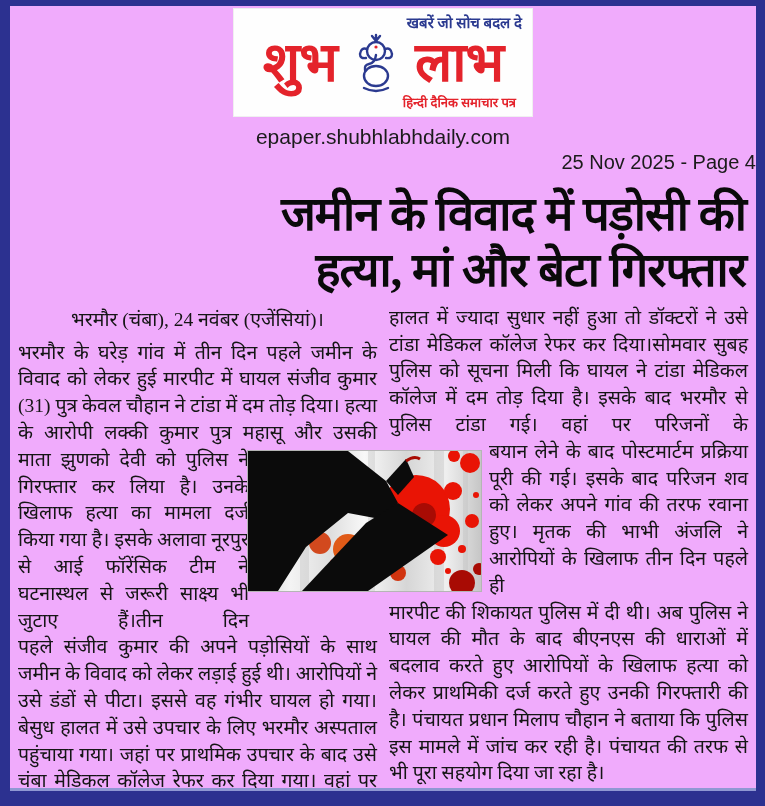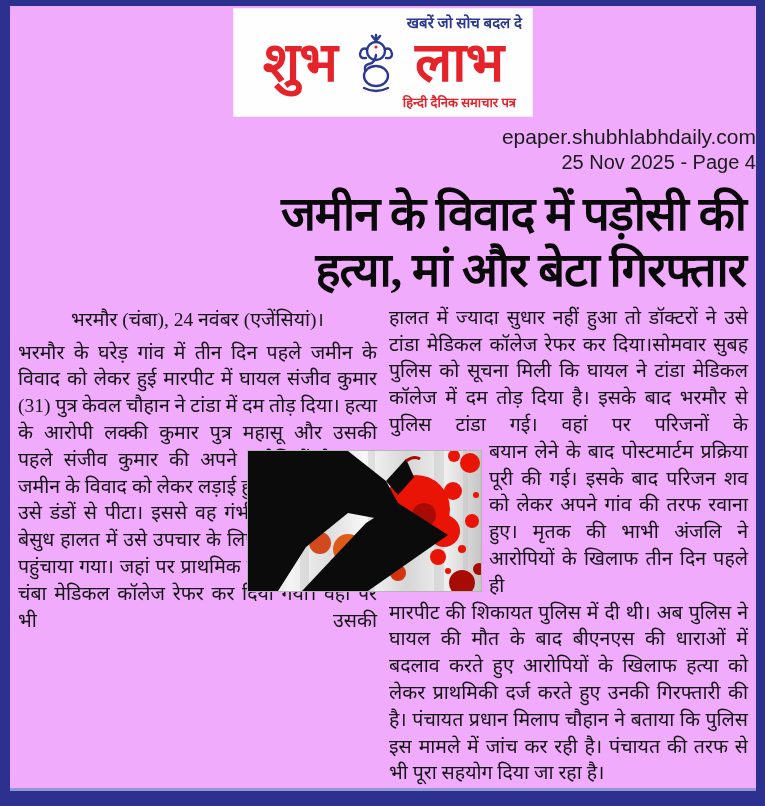--- a/index.html
+++ b/index.html
@@ -30,21 +30,21 @@
   .logo-word{
     font-weight:bold;font-size:55px;line-height:0.92;color:#e4232b;
     letter-spacing:-1px;
   }
   .ganesha{display:inline-block;width:44px;height:60px;}
   .subtitle{
     font-weight:bold;font-size:13px;color:#e4232b;padding-right:10px;margin-top:0;
   }
   .site-url{
     font-family:"Liberation Sans","DejaVu Sans",sans-serif;
-    font-size:21px;color:#1b1b1b;margin-top:8px;text-align:right;
+    font-size:21px;color:#1b1b1b;margin-top:8px;text-align:center;
   }
   .date-page{
     font-family:"Liberation Sans","DejaVu Sans",sans-serif;
     font-size:20px;color:#1b1b1b;margin-top:2px;text-align:right;
   }
   
   .headline{
     margin:12px 10px 0;text-align:center;
     font-size:47px;font-weight:bold;line-height:1.2;color:#0a0a0a;
     letter-spacing:-1px;
@@ -101,20 +101,21 @@
 
   <h1 class="headline">
     <span>जमीन के विवाद में पड़ोसी की</span>
     <span>हत्या, मां और बेटा गिरफ्तार</span>
   </h1>
 
   <section class="article">
     <div class="col">
       <p class="dateline">भरमौर (चंबा), 24 नवंबर (एजेंसियां)।</p>
       <p class="seg">भरमौर के घरेड़ गांव में तीन दिन पहले जमीन के विवाद को लेकर हुई मारपीट में घायल संजीव कुमार (31) पुत्र केवल चौहान ने टांडा में दम तोड़ दिया। हत्या के आरोपी लक्की कुमार पुत्र महासू और उसकी</p>
+      <p class="seg narrow1">माता झुणको देवी को पुलिस ने गिरफ्तार कर लिया है। उनके खिलाफ हत्या का मामला दर्ज किया गया है। इसके अलावा नूरपुर से आई फॉरेंसिक टीम ने घटनास्थल से जरूरी साक्ष्य भी जुटाए हैं।तीन दिन</p>
       <p class="seg">पहले संजीव कुमार की अपने पड़ोसियों के साथ जमीन के विवाद को लेकर लड़ाई हुई थी। आरोपियों ने उसे डंडों से पीटा। इससे वह गंभीर घायल हो गया। बेसुध हालत में उसे उपचार के लिए भरमौर अस्पताल पहुंचाया गया। जहां पर प्राथमिक उपचार के बाद उसे चंबा मेडिकल कॉलेज रेफर कर दिया गया। वहां पर भी उसकी</p>
     </div>
     <div class="col">
       <p class="seg">हालत में ज्यादा सुधार नहीं हुआ तो डॉक्टरों ने उसे टांडा मेडिकल कॉलेज रेफर कर दिया।सोमवार सुबह पुलिस को सूचना मिली कि घायल ने टांडा मेडिकल कॉलेज में दम तोड़ दिया है। इसके बाद भरमौर से पुलिस टांडा गई। वहां पर परिजनों के</p>
       <p class="seg narrow2">बयान लेने के बाद पोस्टमार्टम प्रक्रिया पूरी की गई। इसके बाद परिजन शव को लेकर अपने गांव की तरफ रवाना हुए। मृतक की भाभी अंजलि ने आरोपियों के खिलाफ तीन दिन पहले ही</p>
       <p class="seg endseg">मारपीट की शिकायत पुलिस में दी थी। अब पुलिस ने घायल की मौत के बाद बीएनएस की धाराओं में बदलाव करते हुए आरोपियों के खिलाफ हत्या को लेकर प्राथमिकी दर्ज करते हुए उनकी गिरफ्तारी की है। पंचायत प्रधान मिलाप चौहान ने बताया कि पुलिस इस मामले में जांच कर रही है। पंचायत की तरफ से भी पूरा सहयोग दिया जा रहा है।</p>
     </div>
   </section>
 
   <figure class="photo">

